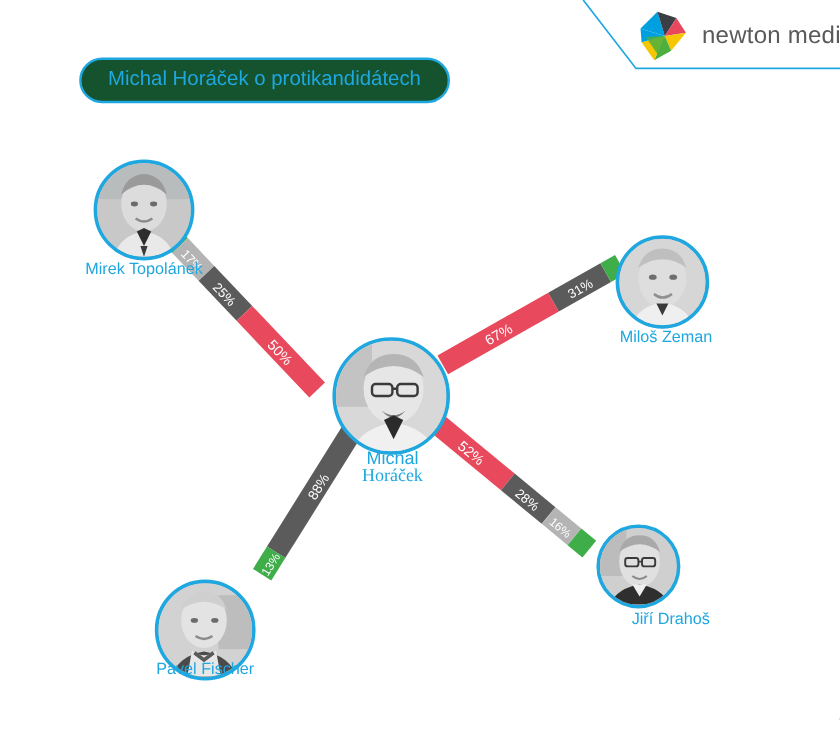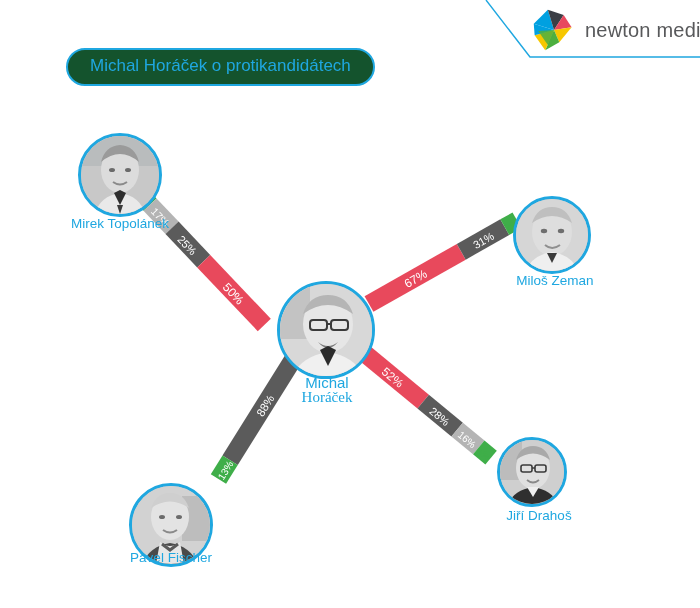--- a/index.html
+++ b/index.html
@@ -198,21 +198,21 @@
         <ellipse cx="33" cy="28" rx="17" ry="21" fill="#e0e0e0"></ellipse>
         <path d="M16 20 q17 -13 34 0 q-4 -14 -17 -14 q-13 0 -17 14z" fill="#a9a9a9"></path>
         <rect x="21" y="25" width="11" height="7" rx="2" fill="none" stroke="#3a3a3a" stroke-width="1.6"></rect>
         <rect x="35" y="25" width="11" height="7" rx="2" fill="none" stroke="#3a3a3a" stroke-width="1.6"></rect>
         <line x1="32" y1="28" x2="35" y2="28" stroke="#3a3a3a" stroke-width="1.6"></line>
         <path d="M27 40 q6 5 12 0" stroke="#8a8a8a" stroke-width="1.8" fill="none"></path>
         <path d="M8 64 q6 -14 25 -17 q19 3 25 17z" fill="#2f2f2f"></path>
         <path d="M27 47 l6 10 l6 -10z" fill="#efefef"></path>
       </svg>
     </div>
-    <div class="nm" style="top:72px;">Jiří Drahoš</div>
+    <div class="nm" style="top:72px;margin-left:20px;">Jiří Drahoš</div>
   </div>
 
   <div class="node" style="left:129px;top:483px;width:84px;height:84px;">
     <div class="ring" style="width:78px;height:78px;">
       <svg viewBox="0 0 78 78" width="78" height="78">
         <rect width="78" height="78" fill="#d2d2d2"></rect>
         <rect x="50" y="10" width="28" height="45" fill="#bdbdbd"></rect>
         <ellipse cx="38" cy="31" rx="19" ry="23" fill="#e3e3e3"></ellipse>
         <path d="M19 22 q19 -13 38 0 q-5 -15 -19 -15 q-14 0 -19 15z" fill="#cfcfcf"></path>
         <ellipse cx="30" cy="31" rx="3" ry="2" fill="#6b6b6b"></ellipse>

